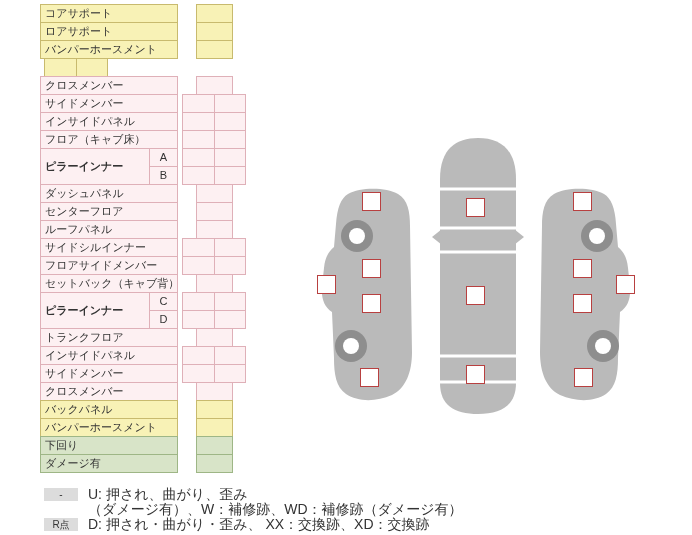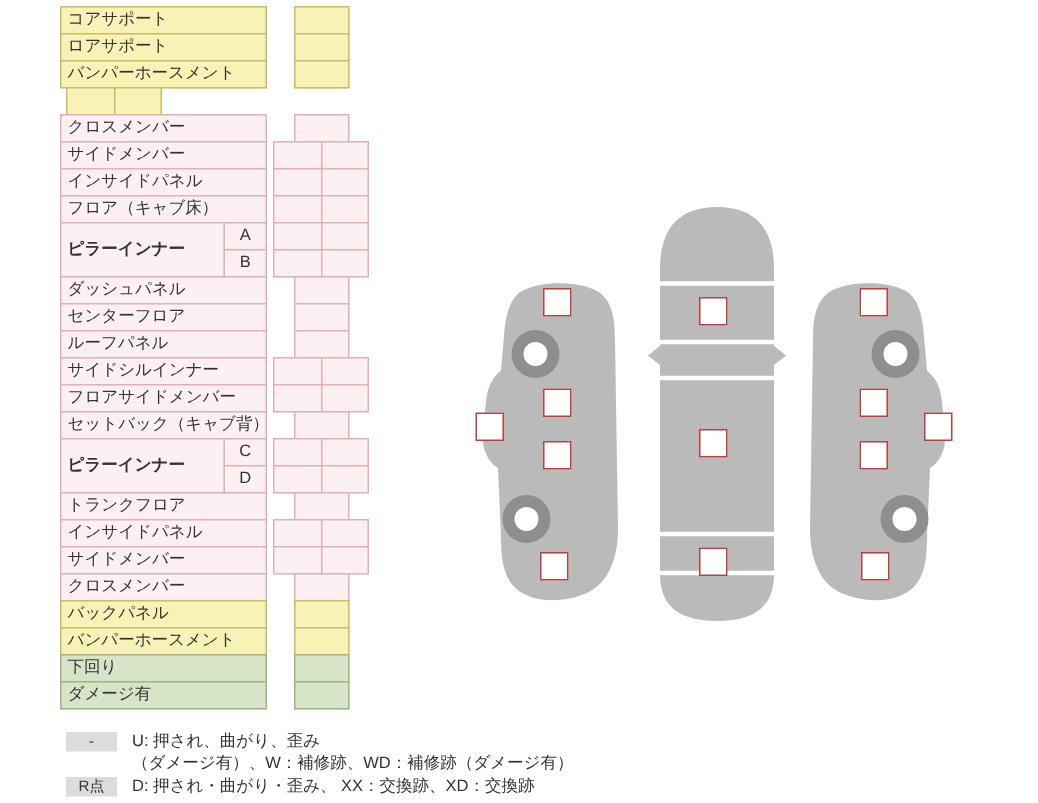--- a/index.html
+++ b/index.html
@@ -42,21 +42,21 @@
 .cutline{stroke:#ffffff;stroke-width:3;}
 .ckbox{position:absolute;width:19px;height:19px;background:#ffffff;border:1px solid var(--checkbox-border);}
 .wheel{position:absolute;width:32px;height:32px;border-radius:50%;background:var(--wheel-gray);}
 .wheel::after{content:"";position:absolute;inset:8px;border-radius:50%;background:#ffffff;}
 
 
 .legend{position:absolute;left:44px;top:487px;}
 .lgrow{display:flex;align-items:flex-start;}
 .badge{flex:0 0 34px;height:13px;margin-top:1px;background:var(--badge-bg);color:var(--text-color);font-size:10px;line-height:13px;text-align:center;margin-right:10px;}
 .badge.empty{background:transparent;}
-.lgtext{font-size:11px;color:var(--text-color);line-height:15px;white-space:nowrap;}
+.lgtext{font-size:14px;color:var(--text-color);line-height:15px;white-space:nowrap;}
 </style>
 </head>
 <body>
 
 <div class="screen">
 
   <div class="parts-table">
       <div class="unit">
         <div class="lbl g-yellow">コアサポート</div>
         <div class="gapcol"></div>

